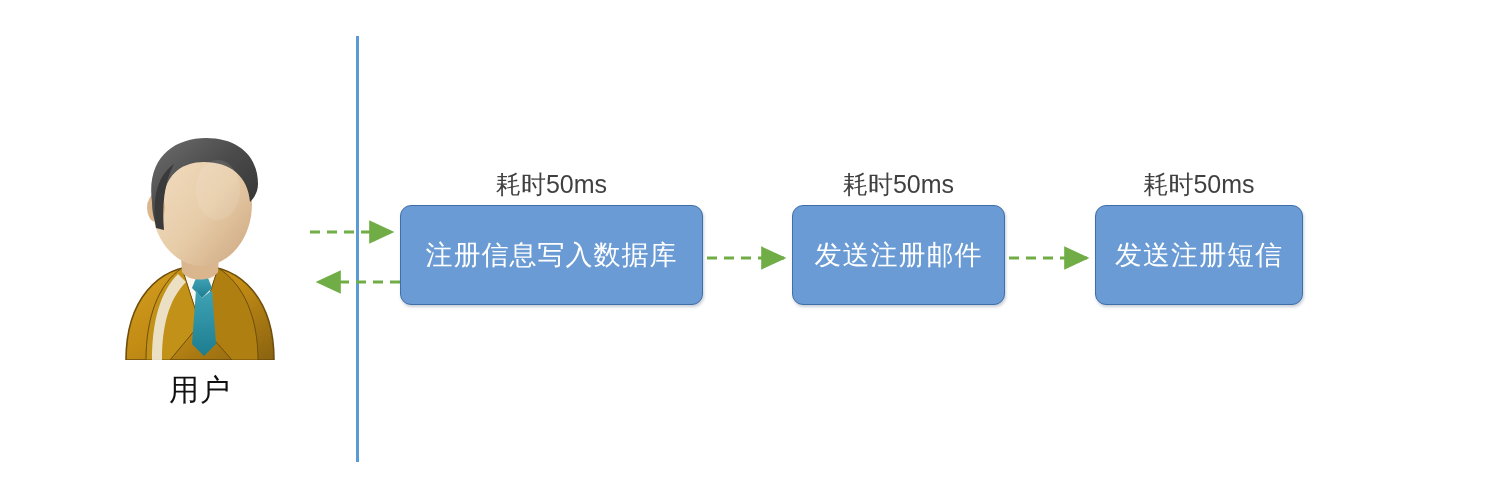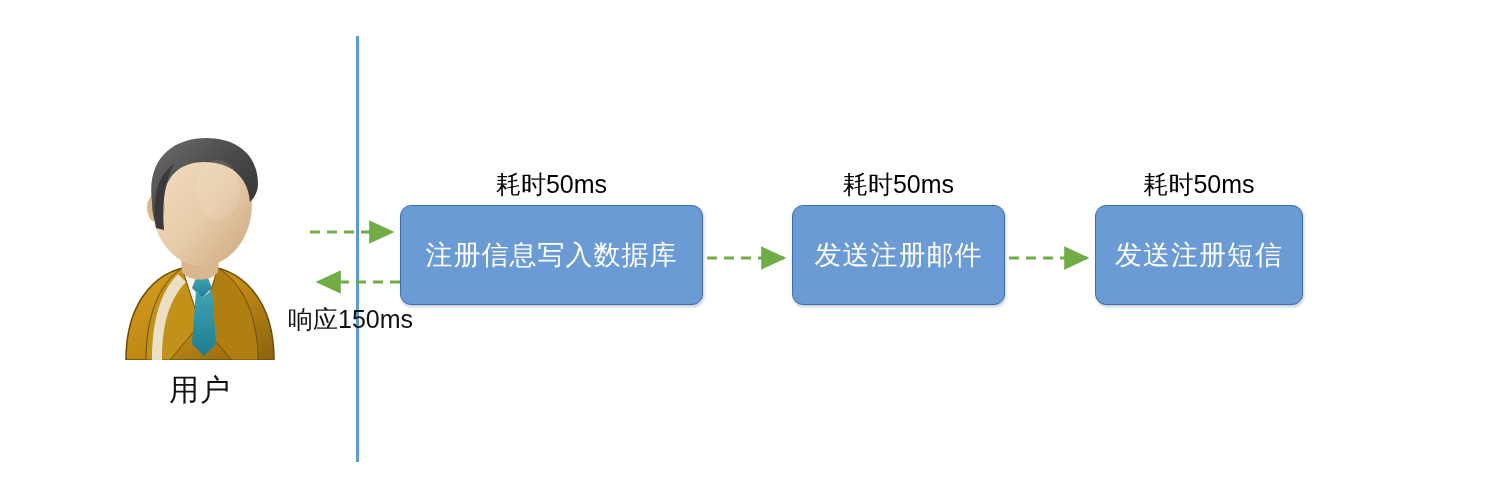--- a/index.html
+++ b/index.html
@@ -74,21 +74,21 @@
   .proc-box.b1 { left: 400px; width: 303px; }
   .proc-box.b2 { left: 792px; width: 213px; }
   .proc-box.b3 { left: 1095px; width: 208px; }
 
   
   .cost-label {
     position: absolute;
     top: 168px;
     text-align: center;
     font-size: 25px;
-    color: #000000;
+    color: #404040;
   }
   .cost-label.c1 { left: 400px; width: 303px; }
   .cost-label.c2 { left: 792px; width: 213px; }
   .cost-label.c3 { left: 1095px; width: 208px; }
 
   
   .resp-label {
     position: absolute;
     left: 288px;
     top: 303px;
@@ -192,15 +192,14 @@
   <div class="proc-box b1">
     <span>注册信息写入数据库</span>
   </div>
   <div class="proc-box b3">
     <span>发送注册短信</span>
   </div>
   <div class="proc-box b2">
     <span>发送注册邮件</span>
   </div>
 
-  <div class="resp-label">响应150ms</div>
 
 </div>
 
 </body></html>

